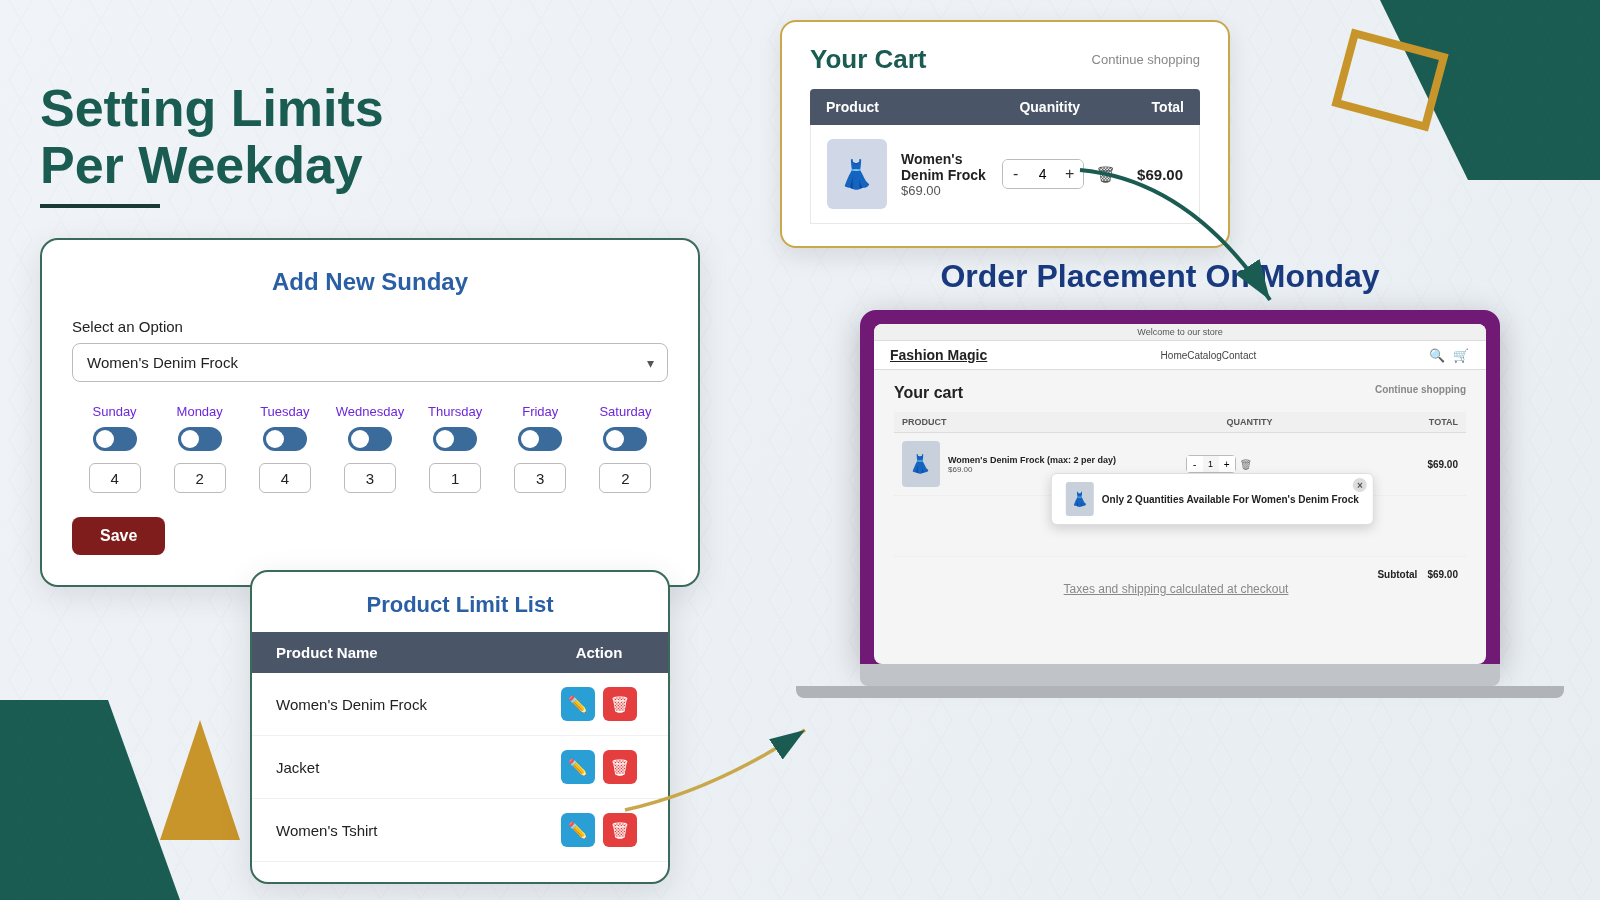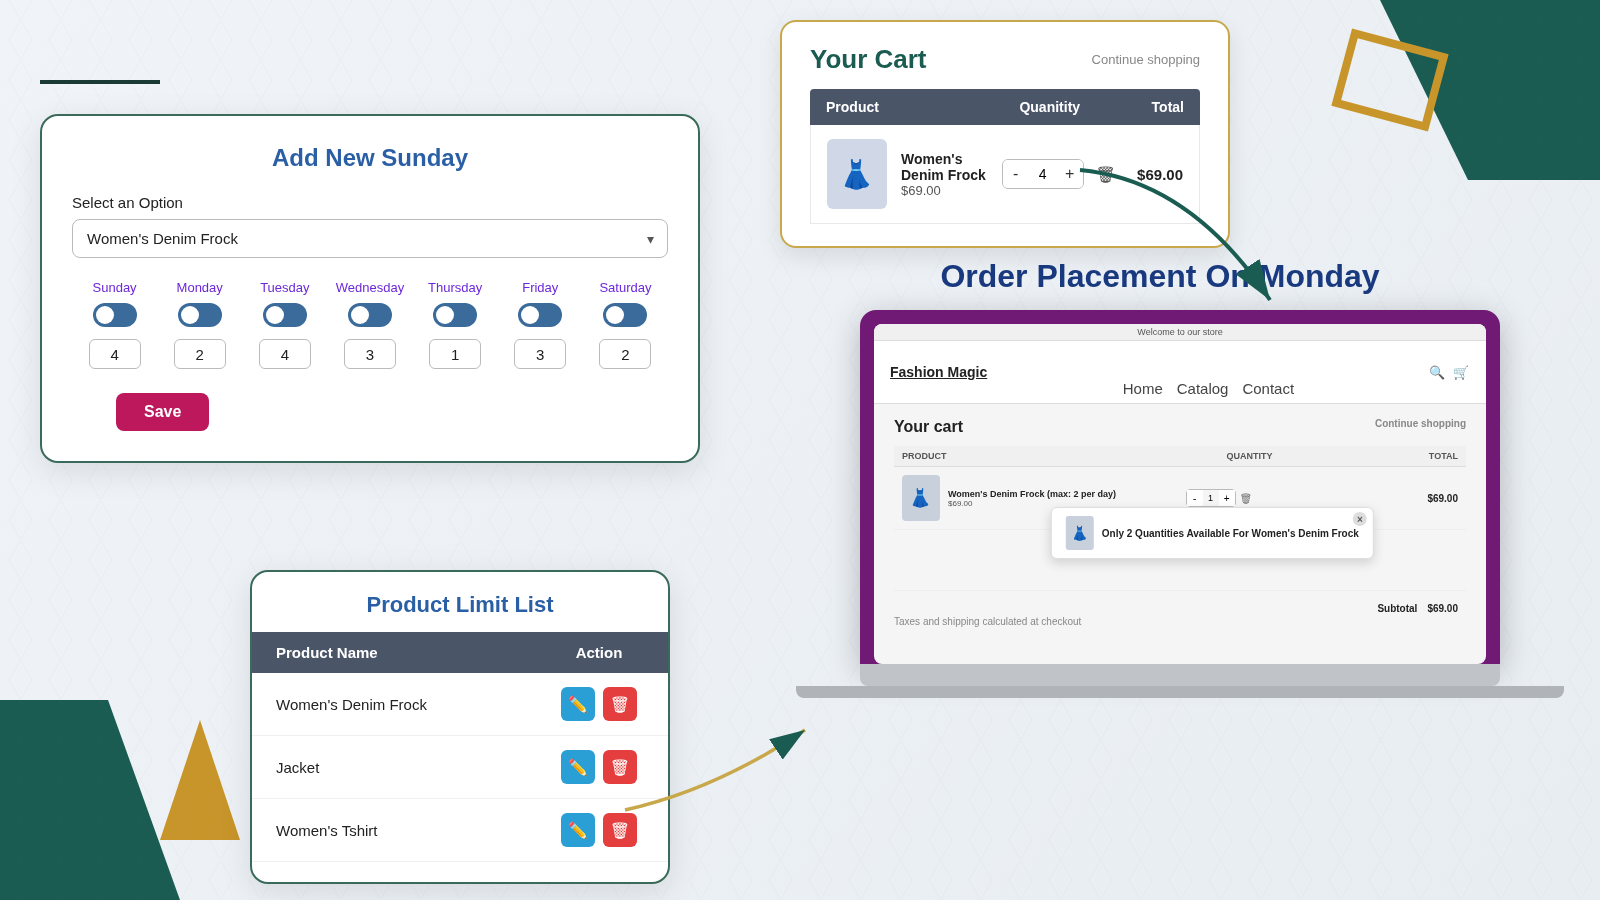--- a/index.html
+++ b/index.html
@@ -161,30 +161,29 @@
       width: 52px;
       height: 30px;
       border: 1.5px solid #bbb;
       border-radius: 6px;
       text-align: center;
       font-size: 15px;
       color: #222;
     }
 
     .save-btn {
-      background: #be185d;
+      background: #7f1d1d;
       color: white;
       border: none;
       padding: 10px 28px;
       border-radius: 8px;
       font-size: 16px;
       font-weight: 700;
       cursor: pointer;
       margin-top: 14px;
-      margin-left: 44px;
     }
 
     
     .limit-list-card {
       background: white;
       border-radius: 18px;
       border: 2.5px solid #3a6b5a;
       padding: 0 0 20px;
       box-shadow: 0 8px 32px rgba(0,0,0,0.10);
       position: absolute;
@@ -401,24 +400,22 @@
       background: white;
     }
     .store-brand {
       font-size: 14px;
       font-weight: 700;
       color: #222;
       text-decoration: underline;
     }
     .store-nav-links {
       display: flex;
-      gap: 14px;
-      font-size: 15px;
+      font-size: 10px;
       color: #444;
-      margin-top: 33px;
     }
     .store-nav-icons {
       display: flex;
       gap: 8px;
       font-size: 13px;
       color: #444;
     }
     .screen-cart-area {
       padding: 14px 20px;
     }
@@ -550,36 +547,41 @@
       justify-content: flex-end;
       padding: 12px 8px 2px;
       font-size: 10px;
       color: #222;
       gap: 10px;
       border-top: 1px solid #eee;
       margin-top: 50px;
     }
     .screen-subtotal span { font-weight: 700; }
     .screen-taxes {
-      text-align: left;
-      font-size: 10px;
+      text-align: center;
+      font-size: 12px;
       color: #888;
       padding-right: 8px;
+      text-decoration: underline;
     }
   </style>
 </head>
 <body>
 
 <div class="bg-deco bg-teal-top-right"></div>
 <div class="bg-deco bg-gold-corner"></div>
 <div class="bg-deco bg-teal-bottom-left"></div>
 <div class="bg-deco bg-gold-bottom-left"></div>
 <div class="bg-deco bg-hex-pattern"></div>
 
 <div class="left-section">
+  <h1 class="main-title">
+    <span>Setting Limits</span><br>
+    <span>Per Weekday</span>
+  </h1>
   <div class="title-underline"></div>
 
   <div class="add-limit-card">
     <div class="card-title">Add New Sunday</div>
 
     <div class="select-label">Select an Option</div>
     <div class="select-wrapper">
       <select>
         <option>Women's Denim Frock</option>
         <option>Jacket</option>

